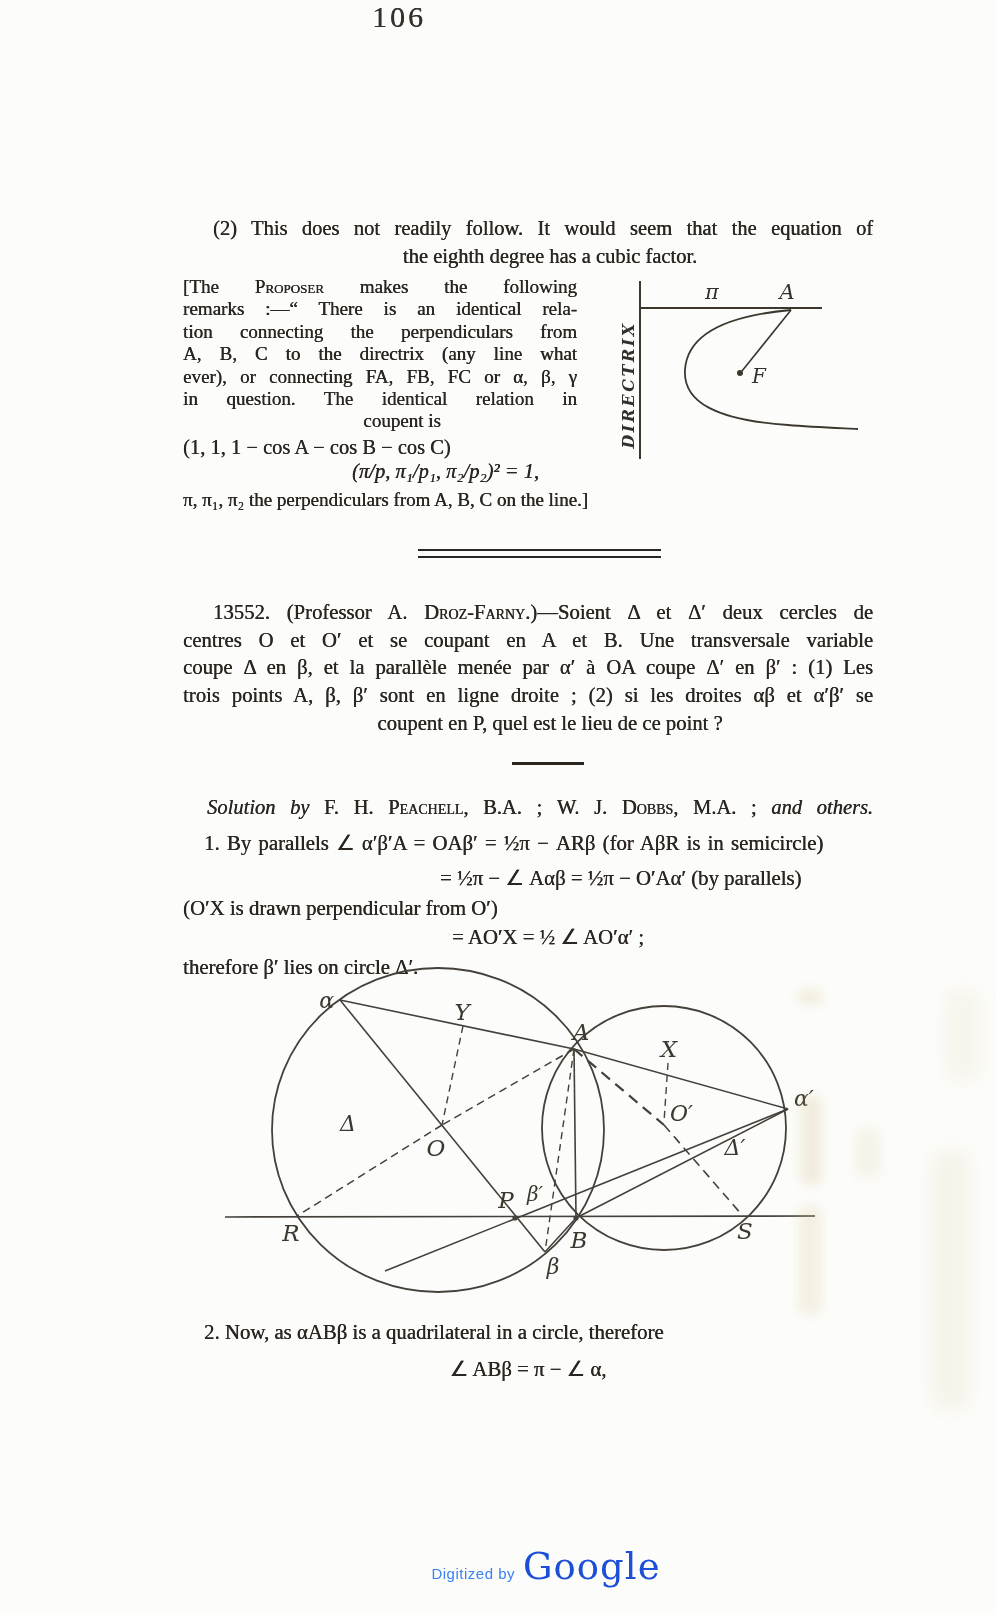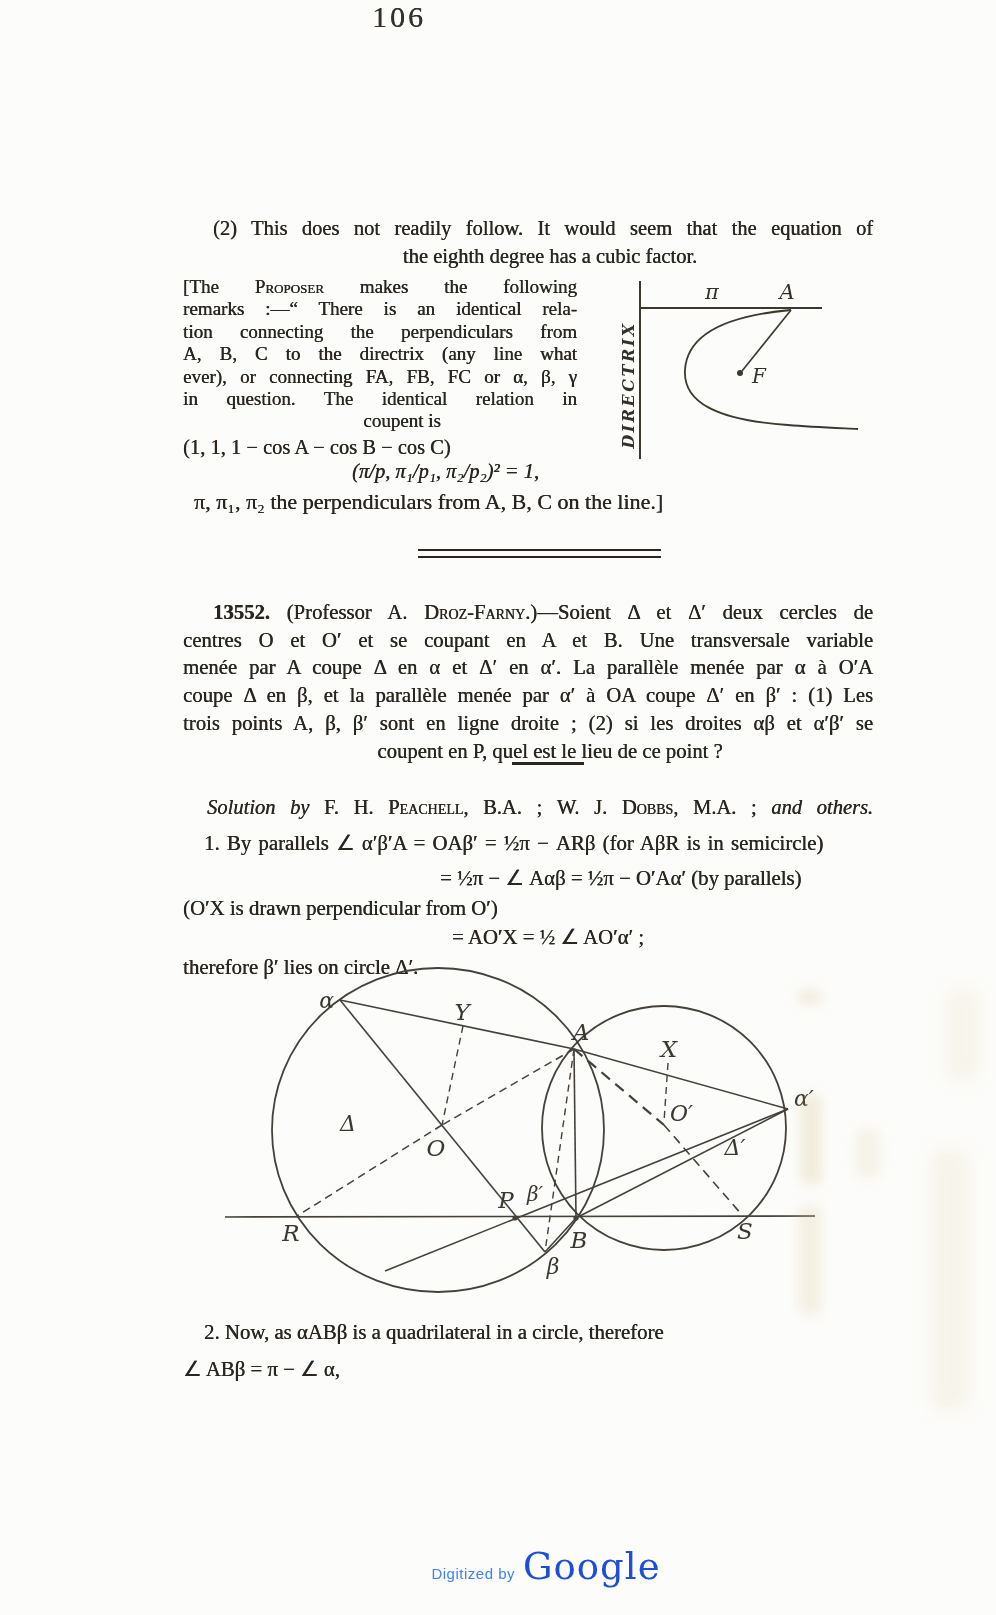--- a/index.html
+++ b/index.html
@@ -7,44 +7,44 @@
     position:relative;width:996px;height:1615px;margin:0 auto;
     background:#fcfcfa;overflow:hidden;
     font-family:"Liberation Serif", serif;color:#2b2620;
   }
   .abs{position:absolute;}
   .ink{text-shadow:0.35px 0 0 currentColor;}
   .jline{text-align:justify;text-align-last:justify;}
   .lastline{text-align:center;margin-left:44px;}
   .sc{font-variant:small-caps;}
   .it{font-style:italic;}
-  .bold{font-weight:bold;margin-top:40px;}
+  .bold{font-weight:normal;margin-top:40px;}
   #pagenum{left:0;top:150;width:798px;text-align:center;font-size:30px;letter-spacing:3px;color:#35302a;}
   #para-intro{left:183px;top:214px;width:690px;font-size:20.5px;line-height:28px;}
   #para-intro .first{text-indent:30px;}
   #proposer-col{left:183px;top:276px;width:394px;font-size:19px;line-height:22.4px;}
   .fline{white-space:nowrap;}
   #formula1{left:183px;top:436px;font-size:20.5px;}
   #formula2{left:352px;top:460px;font-size:20.5px;font-style:italic;}
-  #formula3{left:194px;top:489px;font-size:22px;}
+  #formula3{left:183px;top:489px;font-size:19px;}
   .rule{background:#2b2620;}
   #dbl-rule-1{left:418px;top:549px;width:243px;height:2px;}
   #dbl-rule-2{left:418px;top:556px;width:243px;height:2px;}
   #problem{left:183px;top:599px;width:690px;font-size:20.7px;line-height:27.7px;}
   #problem .first{text-indent:30px;}
   #short-rule{left:512px;top:762px;width:72px;height:3px;}
   #solution-line{left:183px;top:796px;width:690px;font-size:20.5px;text-indent:24px;}
   .mathline{font-size:20.8px;white-space:nowrap;}
   #math1{left:204px;top:831px;word-spacing:2px;}
   #math2{left:440px;top:866px;}
   #math3{left:183px;top:896px;text-align:center;}
   #math4{left:452px;top:925px;}
   #math5{left:183px;top:955px;}
   #step2-line{left:204px;top:1320px;font-size:20.8px;white-space:nowrap;}
-  #step2-eq{left:183px;top:1357px;width:690px;font-size:20.8px;}
+  #step2-eq{left:183px;top:1357px;width:690px;text-align:center;font-size:20.8px;}
   svg text{font-family:"DejaVu Serif", serif;}
   .ghost{position:absolute;background:rgba(206,182,116,0.22);filter:blur(6px);border-radius:8px;}
   #watermark{left:0;top:1545px;width:996px;display:flex;justify-content:center;align-items:baseline;padding-left:96px;box-sizing:border-box;}
   #wm-prefix{font-family:"Liberation Sans", sans-serif;font-size:15px;color:#3b82f6;letter-spacing:0.5px;}
   #wm-brand{font-family:"DejaVu Serif", serif;font-size:37px;color:#1d4ed8;margin-left:8px;letter-spacing:1px;}
 </style>
 </head>
 <body>
 
 <div id="page">
@@ -83,21 +83,20 @@
     <text x="752" y="383" font-size="20" font-style="italic" text-anchor="start" fill="#34302a">F</text>
     <text x="628" y="391" font-size="16" font-style="italic" font-weight="bold" letter-spacing="2.5" text-anchor="middle" fill="#34302a" transform="rotate(-90 628 385)">DIRECTRIX</text>
   </svg>
 
   <div id="dbl-rule-1" class="abs rule"></div>
   <div id="dbl-rule-2" class="abs rule"></div>
 
   <div id="problem" class="abs ink">
     <div class="jline first"><span class="bold">13552.</span><span> (Professor A. </span><span class="sc">Droz-Farny</span><span>.)—Soient Δ et Δ′ deux cercles de</span></div>
     <div class="jline"><span class="bold"></span><span>centres O et O′ et se coupant en A et B.  Une transversale variable</span><span class="sc"></span><span></span></div>
-    <div class="jline"><span class="bold"></span><span>menée par A coupe Δ en α et Δ′ en α′.  La parallèle menée par α à O′A</span><span class="sc"></span><span></span></div>
     <div class="jline"><span class="bold"></span><span>coupe Δ en β, et la parallèle menée par α′ à OA coupe Δ′ en β′ : (1) Les</span><span class="sc"></span><span></span></div>
     <div class="jline"><span class="bold"></span><span>trois points A, β, β′ sont en ligne droite ; (2) si les droites αβ et α′β′ se</span><span class="sc"></span><span></span></div>
     <div class="lastline">coupent en P, quel est le lieu de ce point ?</div>
   </div>
 
   <div id="short-rule" class="abs rule"></div>
 
   <div id="solution-line" class="abs ink jline">
     <span class="it">Solution by </span><span class="sc">F. H. Peachell</span><span>, B.A. ; </span><span class="sc">W. J. Dobbs</span><span>, M.A. ; </span><span class="it">and others.</span>
   </div>

